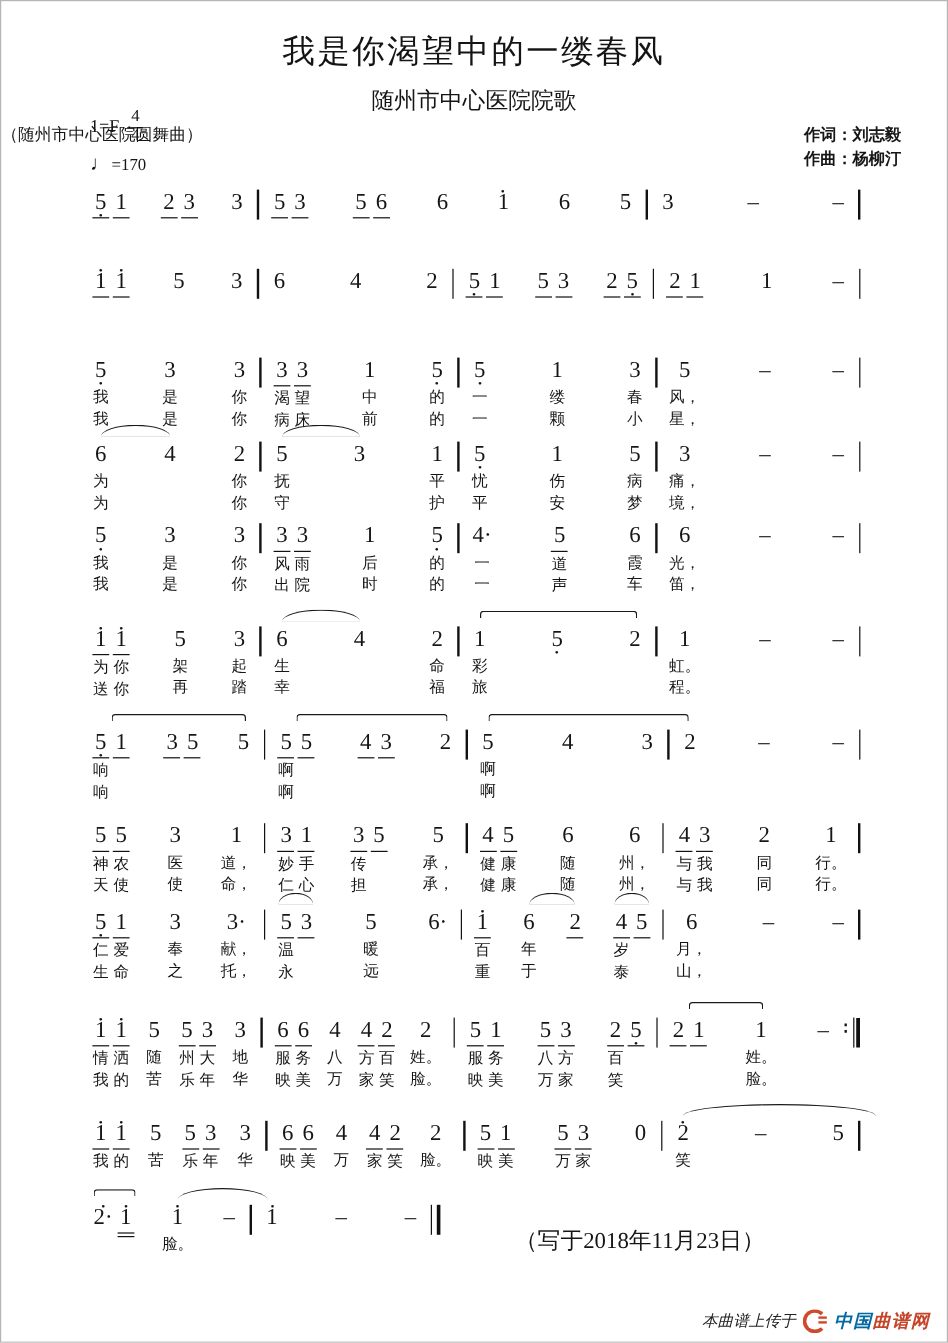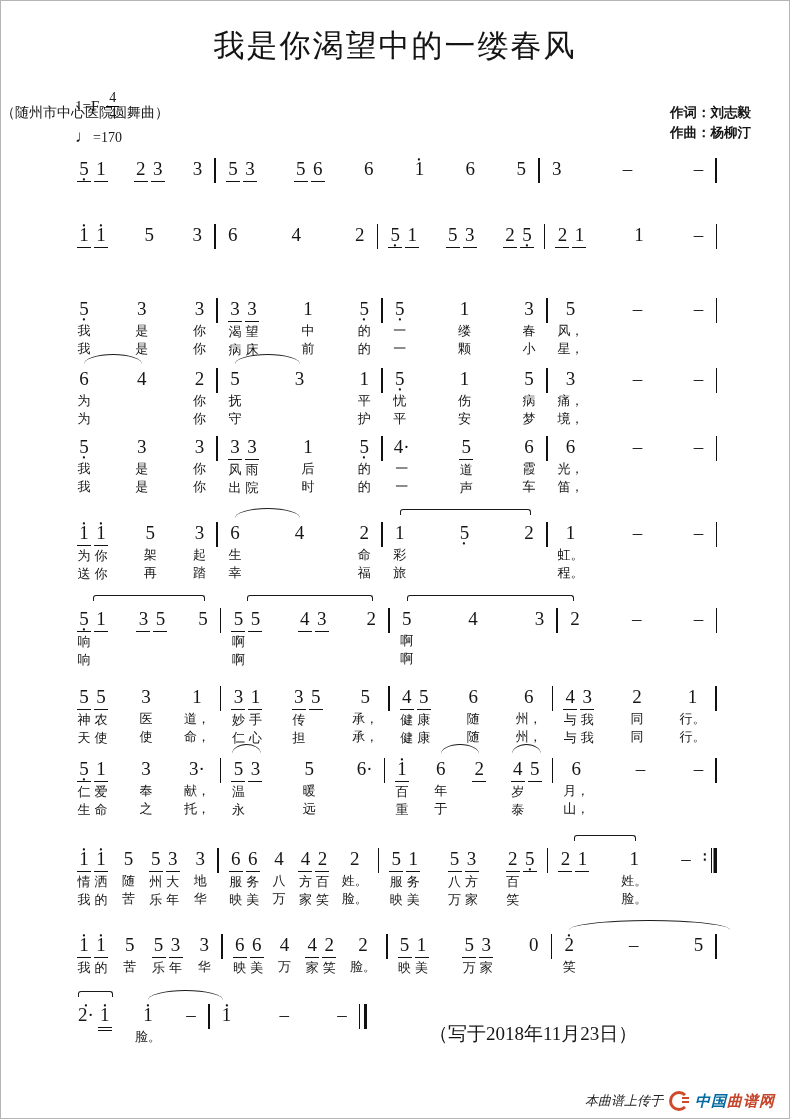--- a/index.html
+++ b/index.html
@@ -1,21 +1,21 @@
 <!DOCTYPE html>
 <html><head>
 <meta charset="utf-8">
 <style>
   html,body{margin:0;padding:0;background:#e8e8e8;}
   .page{position:relative;width:790px;height:1119px;margin:0 auto;background:#ffffff;
         border:1px solid #b5b5b5;box-sizing:border-box;overflow:hidden;
         font-family:"Liberation Serif",serif;color:#161616;}
   
   .title{position:absolute;top:24px;left:0;width:100%;text-align:center;
-         font-size:31px;letter-spacing:2px;color:#141414;}
+         font-size:27px;letter-spacing:2px;color:#141414;}
   .subtitle{position:absolute;top:70px;left:0;width:100%;text-align:center;
             font-size:19px;font-family:"Liberation Sans",sans-serif;}
   .subtitle2{position:absolute;top:103px;left:0;width:100%;text-align:left;
              font-size:14px;font-family:"Liberation Sans",sans-serif;}
   .keyblock{position:absolute;left:74px;top:90px;font-size:15px;text-align:right;}
   .keyrow{display:flex;align-items:center;}
   .frac{display:inline-flex;flex-direction:column;align-items:center;
         line-height:1.05;margin-left:7px;font-size:14px;}
   .frac .ftop{border-bottom:1.2px solid #000;padding:0 3px;}
   .temporow{margin-top:6px;font-size:14px;}
@@ -66,20 +66,21 @@
                background:#d0492b;box-shadow:0 4px 0 #d0492b;}
   .site{font-size:15px;font-weight:bold;font-style:italic;letter-spacing:1px;}
   .site .cn{color:#0369a1;}
   .site .red{color:#c4452a;}
 </style>
 </head>
 <body>
 
 <div class="page">
   <div class="title">我是你渴望中的一缕春风</div>
+  <div class="subtitle">随州市中心医院院歌</div>
   <div class="subtitle2">（随州市中心医院圆舞曲）</div>
 
   <div class="keyblock">
     <div class="keyrow">
       <span>1=F</span>
       <span class="frac">
         <span class="ftop">4</span>
         <span>4</span>
       </span>
     </div>

